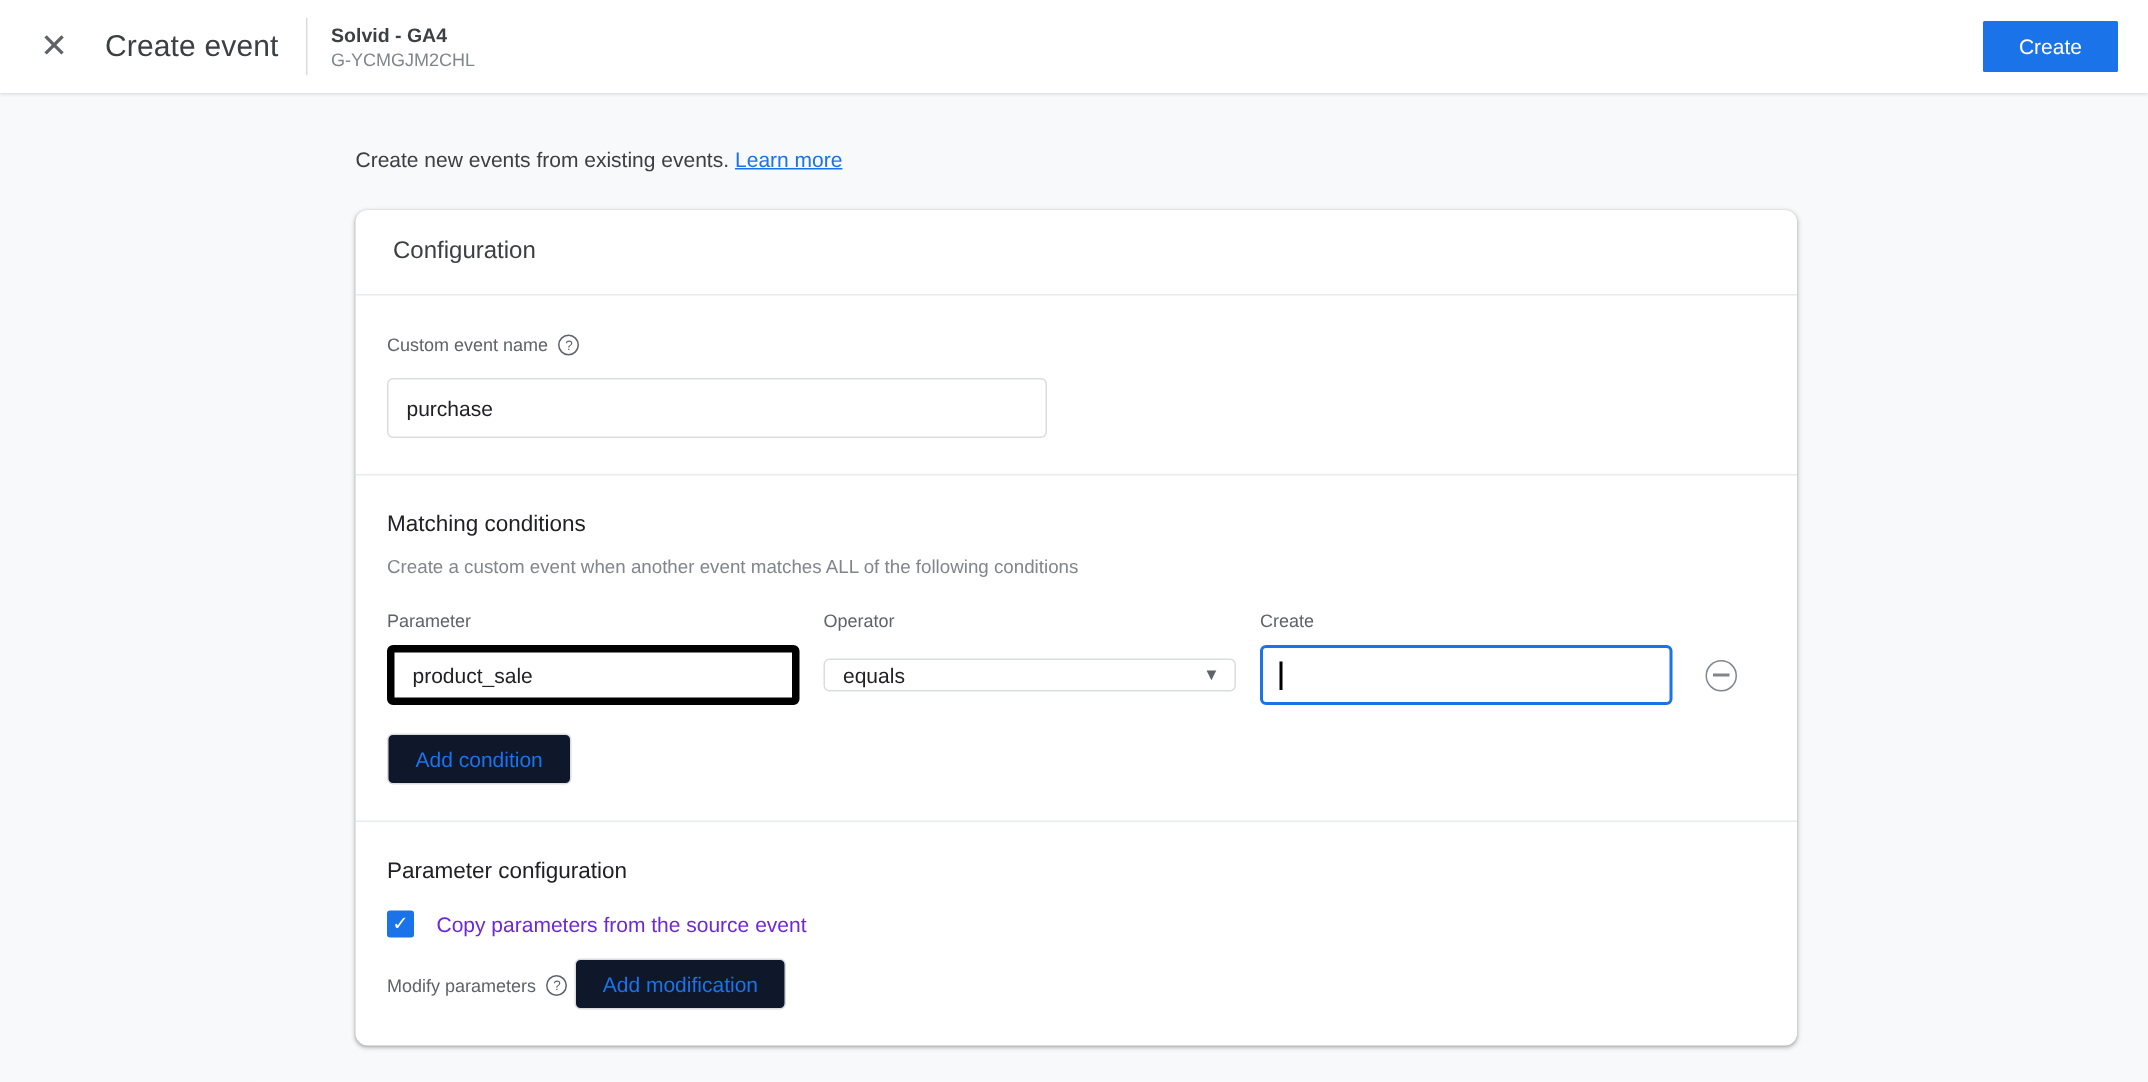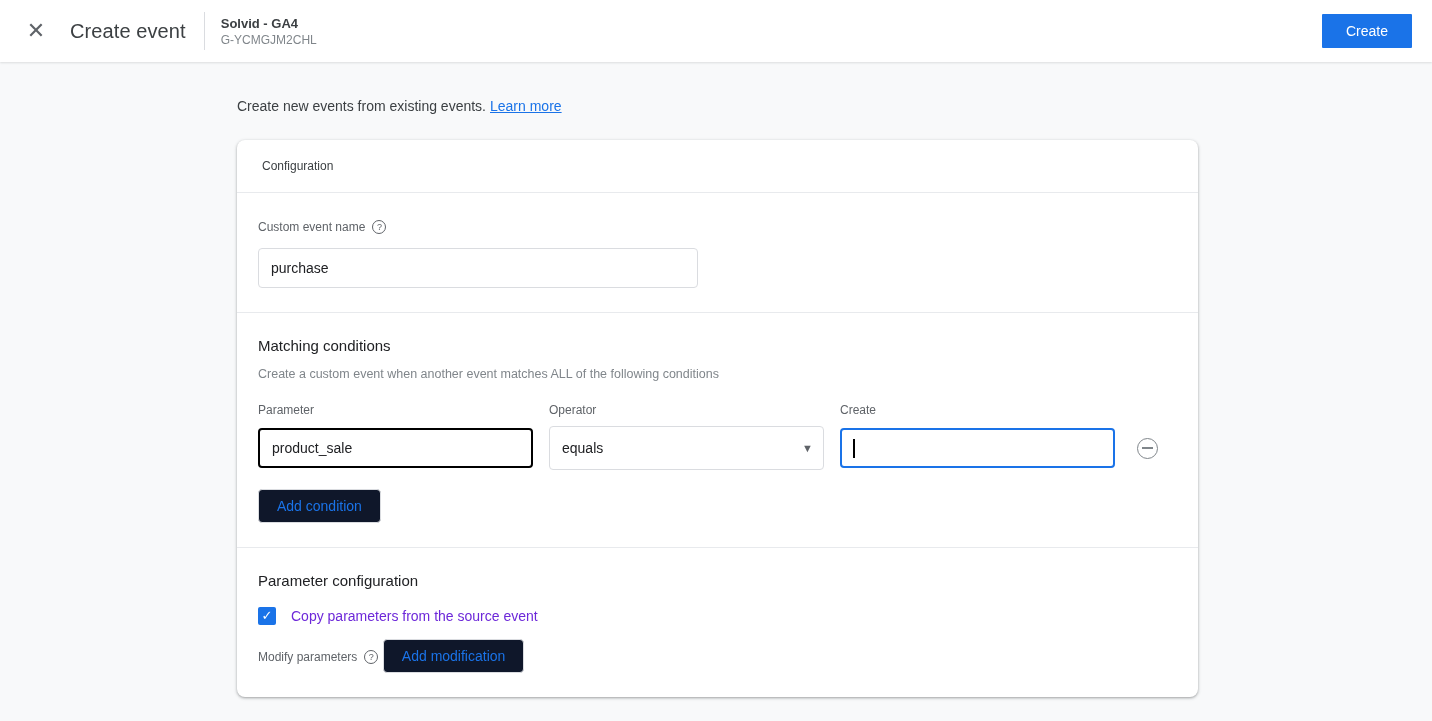--- a/index.html
+++ b/index.html
@@ -55,21 +55,21 @@
     color: #1a73e8; text-decoration: underline; cursor: pointer; margin-left: 4px;
   }
 
   .card {
     margin-top: 26px; width: 961px;
     background: #fff; border-radius: 8px;
     box-shadow: 0 1px 2px 0 rgba(60,64,67,.30), 0 1px 3px 1px rgba(60,64,67,.15);
     overflow: hidden;
   }
   .card-header {
-    padding: 19px 25px; font-size: 12px; color: #3c4043;
+    padding: 19px 25px; font-size: 16px; color: #3c4043;
     border-bottom: 1px solid #e8eaed;
   }
   .section { padding: 24px 21px; }
   .section-divider { border: none; border-top: 1px solid #e8eaed; }
 
   .field-label {
     display: inline-flex; align-items: center; gap: 7px;
     font-size: 12px; color: #5f6368;
   }
   .help-icon {
@@ -90,26 +90,26 @@
 
   .section-title { font-size: 15px; font-weight: 500; color: #202124; }
   .section-desc { margin-top: 13px; font-size: 12.5px; color: #80868b; }
 
   .cond-labels { display: flex; margin-top: 22px; }
   .cond-labels .col { width: 275px; margin-right: 16px; font-size: 12px; color: #5f6368; }
   .cond-row { display: flex; align-items: center; margin-top: 9px; }
 
   .cond-input {
     width: 275px; height: 40px; margin-right: 16px;
-    border: 2px solid #000000; border-radius: 4px;
+    border: 5px solid #000000; border-radius: 4px;
     padding: 0 12px; font-size: 14px; color: #202124;
     font-family: "Liberation Sans", sans-serif; background: #fff; outline: none;
   }
   .select-box {
-    width: 275px; height: 44px; margin-right: 16px;
+    width: 275px; height: 22px; margin-right: 16px;
     border: 1px solid #dadce0; border-radius: 4px;
     display: flex; align-items: center; justify-content: space-between;
     padding: 0 10px 0 12px; font-size: 14px; color: #202124;
     cursor: pointer; background: #fff;
   }
   .select-arrow {
     font-size: 11px; color: #5f6368; line-height: 1;
   }
   .value-input {
     width: 275px; height: 40px;

